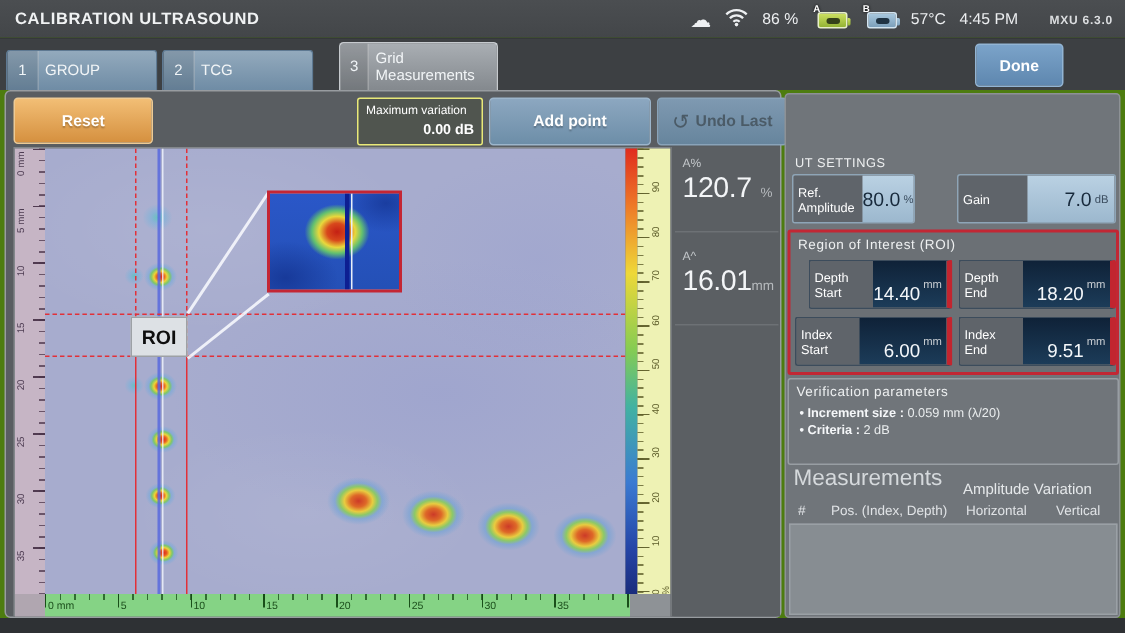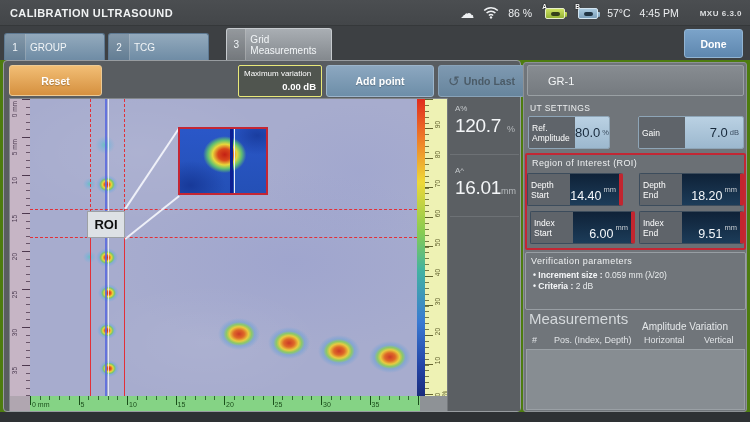--- a/index.html
+++ b/index.html
@@ -36,21 +36,21 @@
     overflow:hidden; cursor:pointer; }
   .tab.blue { top:7px; height:27px; width:101px;
     background:linear-gradient(#93aabd,#6f8ca5); border:1px solid #5e7992; border-bottom:none; }
   .tab-num { width:21px; display:flex; align-items:center; justify-content:center;
     font-size:10px; color:#f0f4f7; background:rgba(0,0,0,.10);
     border-right:1px solid rgba(255,255,255,.25); }
   .tab-label { display:flex; align-items:center; padding-left:4px; font-size:10px; color:#f2f5f7; }
   .tab.active { left:226px; top:2px; height:32px; width:106px;
     background:linear-gradient(#a9aeb3,#84898e); border:1px solid #c6cace; border-bottom:none; }
   .tab.active .tab-num { background:rgba(0,0,0,.12); border-right:1px solid rgba(255,255,255,.3); }
-  .done-btn { position:absolute; left:684px; top:3px; width:59px; height:29px;
+  .done-btn { position:absolute; left:650px; top:3px; width:59px; height:29px;
     background:linear-gradient(#7ba3c9,#5e87af); border:1px solid #92b4d3; border-radius:3px;
     color:#fff; font-size:10.5px; font-weight:bold; display:flex; align-items:center;
     justify-content:center; cursor:pointer; }
   
   .left-panel { position:absolute; left:3px; top:60px; width:518px; height:352px;
     background:#595d61; border:1px solid #989ca0; border-radius:4px; }
   .btn { position:absolute; display:flex; align-items:center; justify-content:center;
     border-radius:3px; font-size:10.5px; font-weight:bold; color:#fff; cursor:pointer;
     text-shadow:0 1px 1px rgba(0,0,0,.25); }
   .btn-reset { left:5px; top:4px; width:93px; height:31px;
@@ -314,41 +314,40 @@
         <div class="reading-value-row">
           <span class="reading-value">16.01</span>
           <span class="reading-unit">mm</span>
         </div>
       </div>
       <div class="reading-div" style="top:118px"></div>
     </div>
   </div>
 
   <div class="right-panel">
-    <div class="gr-header">GR-1</div>
     <div class="section-title" style="left:6px;top:40px">UT SETTINGS</div>
 
     <div class="param-field" style="left:4px;top:53px;width:82px">
       <div class="pf-label">Ref. Amplitude</div>
       <div class="pf-value">
         <span class="pf-num">80.0</span>
         <span class="pf-unit">%</span>
       </div>
     </div>
     <div class="param-field" style="left:114px;top:53px;width:106px">
       <div class="pf-label">Gain</div>
       <div class="pf-value">
         <span class="pf-num">7.0</span>
         <span class="pf-unit">dB</span>
       </div>
     </div>
 
     <div class="roi-section">
       <div class="section-title" style="left:5px;top:3px;font-size:9px">Region of Interest (ROI)</div>
-      <div class="roi-field" style="left:0;top:18px;width:96px">
+      <div class="roi-field" style="left:12px;top:18px;width:96px">
         <div class="rf-label">Depth Start</div>
         <div class="rf-value">
           <span class="rf-num">14.40</span>
           <span class="rf-unit">mm</span>
         </div>
       </div>
       <div class="roi-field" style="left:112px;top:18px;width:105px">
         <div class="rf-label">Depth End</div>
         <div class="rf-value">
           <span class="rf-num">18.20</span>

